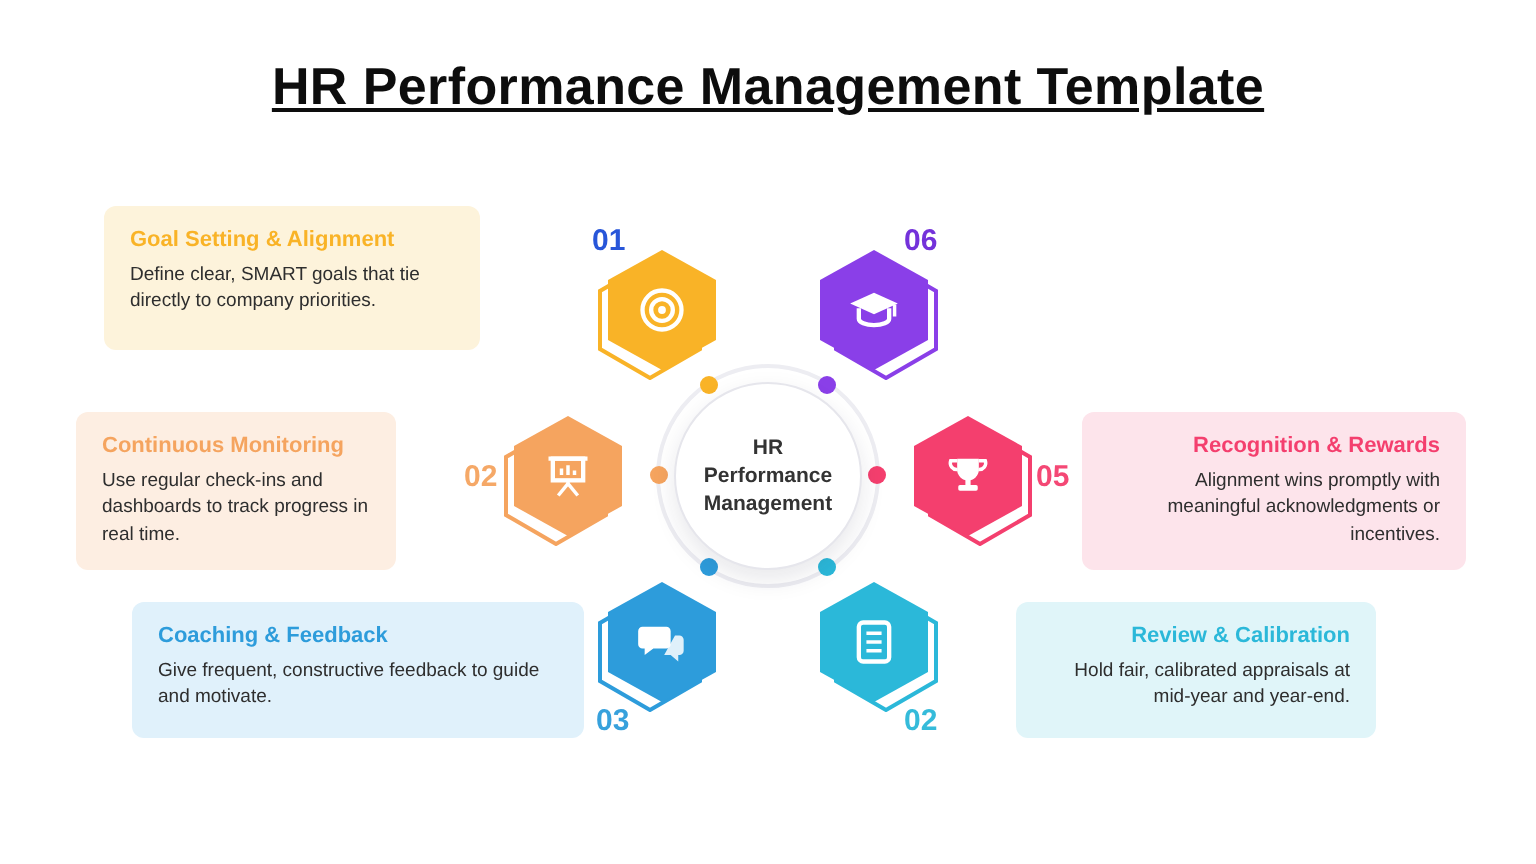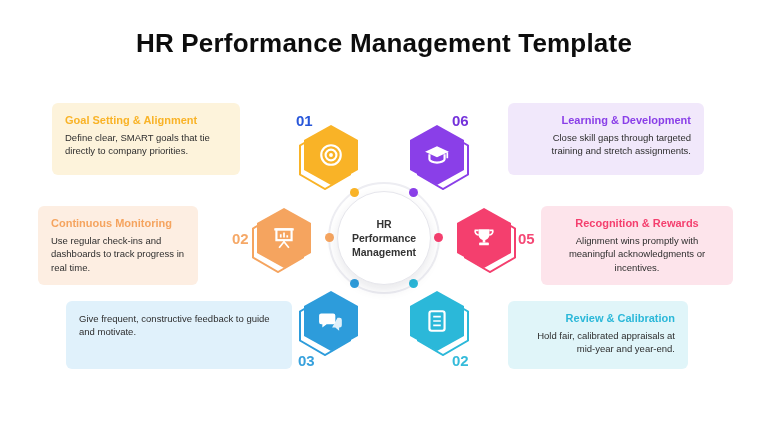--- a/index.html
+++ b/index.html
@@ -1,21 +1,21 @@
 <!DOCTYPE html>
 <html><head>
 <meta charset="utf-8">
 <style>
   * { margin:0; padding:0; box-sizing:border-box; }
   html,body { background:#ffffff; }
   body { font-family:"Liberation Sans", sans-serif; }
   .canvas { position:relative; width:768px; height:432px; background:#ffffff; overflow:hidden; }
 
   .title { position:absolute; top:28px; left:0; width:100%; text-align:center;
-           font-size:26px; font-weight:800; color:#0d0d0d; letter-spacing:0.2px; }
+           font-size:26px; font-weight:800; color:#0d0d0d; letter-spacing:0.2px;text-decoration:underline; }
 
   .card { position:absolute; border-radius:6px; padding:11px 13px; }
   .card-heading { font-size:11px; font-weight:700; margin-bottom:5px; }
   .card-body { font-size:9.5px; line-height:1.4; color:#2e2e2e; }
   .card.right { text-align:right; }
 
   .num { position:absolute; font-size:15px; font-weight:700; opacity:0.95; }
 
   .hex-node { position:absolute; width:54px; height:60px; }
   .hex-outline { position:absolute; width:54px; height:60px; z-index:0; }
@@ -48,29 +48,26 @@
     <div class="card-heading" style="color: rgb(249, 179, 39);">Goal Setting &amp; Alignment</div>
     <div class="card-body">Define clear, SMART goals that tie directly to company priorities.</div>
   </div>
 
   <div class="card left" style="left: 38px; top: 206px; width: 160px; min-height: 64px; background-color: rgb(253, 238, 226);">
     <div class="card-heading" style="color: rgb(245, 164, 95);">Continuous Monitoring</div>
     <div class="card-body">Use regular check-ins and dashboards to track progress in real time.</div>
   </div>
 
   <div class="card left" style="left: 66px; top: 301px; width: 226px; min-height: 68px; background-color: rgb(224, 241, 251);">
+    <div class="card-heading" style="color: rgb(45, 156, 219);">Coaching &amp; Feedback</div>
     <div class="card-body">Give frequent, constructive feedback to guide and motivate.</div>
   </div>
 
-  <div class="card right" style="left: 508px; top: 103px; width: 196px; min-height: 72px; background-color: rgb(241, 232, 251);">
-    <div class="card-heading" style="color: rgb(138, 63, 232);">Learning &amp; Development</div>
-    <div class="card-body">Close skill gaps through targeted training and stretch assignments.</div>
-  </div>
 
-  <div class="card right" style="left: 541px; top: 206px; width: 192px; min-height: 64px; background-color: rgb(253, 228, 235); text-align: center;">
+  <div class="card right" style="left: 541px; top: 206px; width: 192px; min-height: 64px; background-color: rgb(253, 228, 235);">
     <div class="card-heading" style="color: rgb(244, 63, 110);">Recognition &amp; Rewards</div>
     <div class="card-body">Alignment wins promptly with meaningful acknowledgments or incentives.</div>
   </div>
 
   <div class="card right" style="left: 508px; top: 301px; width: 180px; min-height: 68px; background-color: rgb(224, 245, 249);">
     <div class="card-heading" style="color: rgb(43, 184, 217);">Review &amp; Calibration</div>
     <div class="card-body">Hold fair, calibrated appraisals at mid-year and year-end.</div>
   </div>
 
   <div class="num" style="left: 296px; top: 112px; color: #1d4ed8;">01</div>

